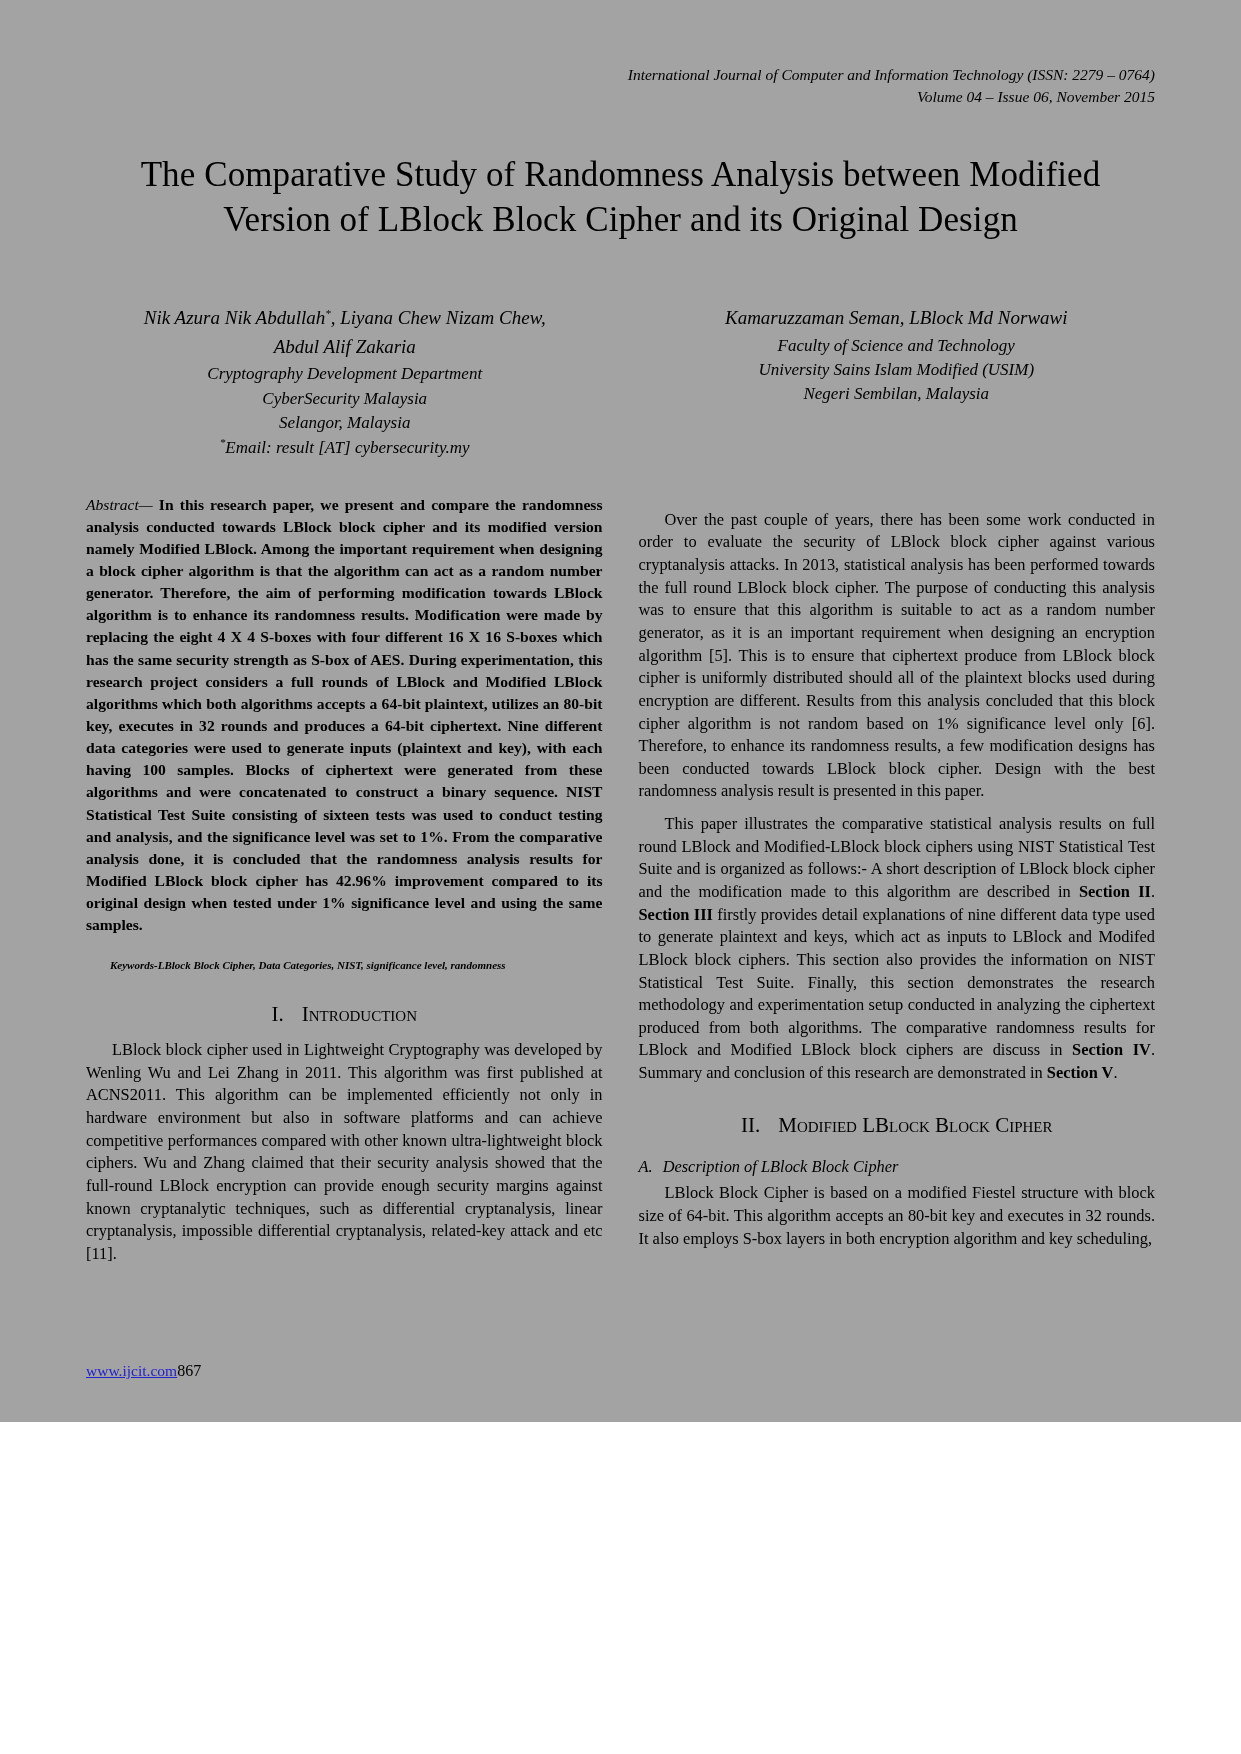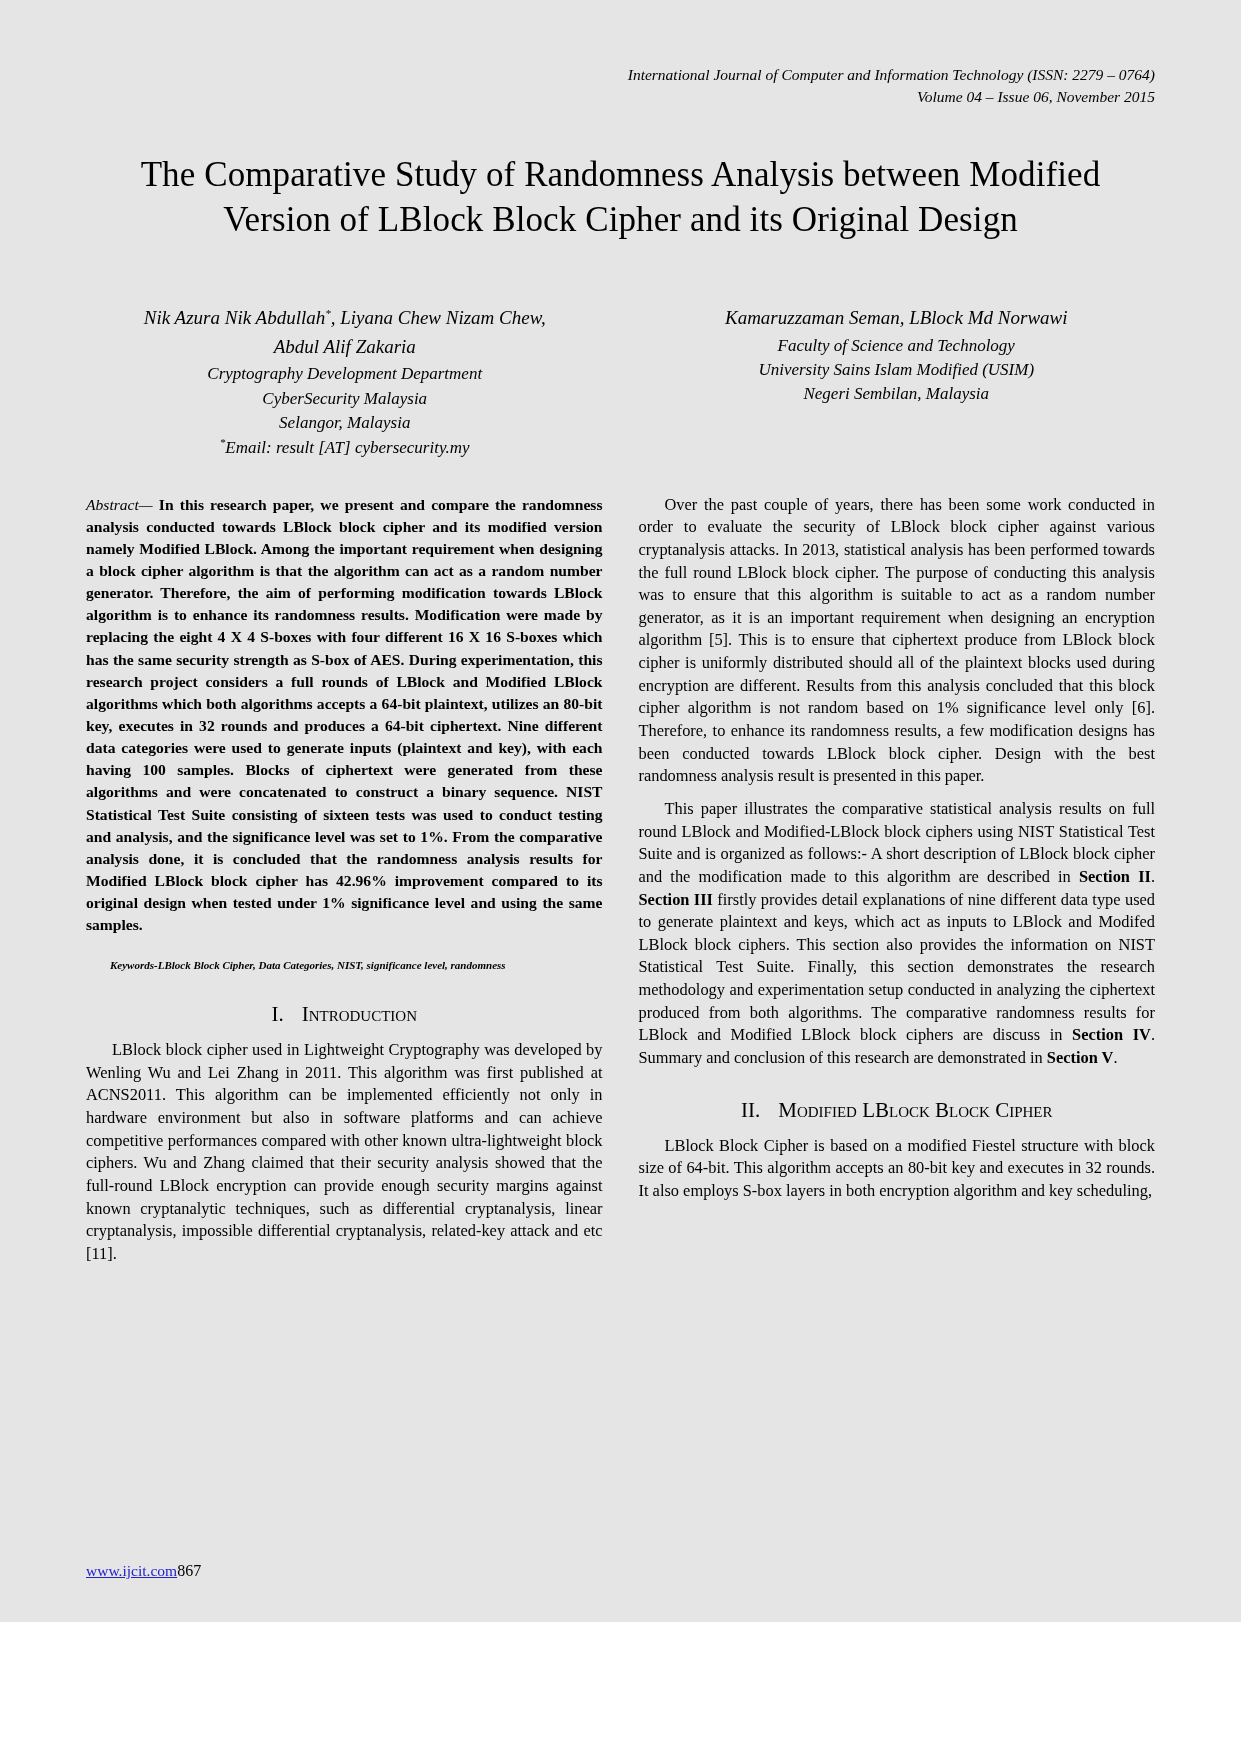--- a/index.html
+++ b/index.html
@@ -3,22 +3,22 @@
 <meta charset="utf-8">
 <style>
   html, body {
     margin: 0;
     padding: 0;
     background: #ffffff;
   }
   .page {
     position: relative;
     width: 1241px;
-    height: 1622px;
-    background: #e5e5e5;
+    height: 1422px;
+    background: #a3a3a3;
     font-family: "Liberation Serif", serif;
     color: #000000;
     box-sizing: border-box;
     padding: 56px 86px 40px 86px;
     overflow: hidden;
   }
   .journal-header {
     text-align: right;
     font-style: italic;
     font-size: 15.5px;
@@ -52,20 +52,21 @@
   .author-names {
     font-size: 19px;
     margin-bottom: 2px;
   }
   .author-names sup, .affil sup { font-size: 11px; vertical-align: super; }
 
   .columns {
     display: flex;
     margin-top: 34px;
     gap: 36px;
+    align-items: center;
   }
   .col {
     flex: 1 1 50%;
     font-size: 16.4px;
     line-height: 1.38;
     text-align: justify;
   }
   .abstract {
     font-weight: bold;
     text-align: justify;
@@ -162,20 +163,21 @@
       <p class="body">LBlock block cipher used in Lightweight Cryptography was developed by Wenling Wu and Lei Zhang in 2011. This algorithm was first published at ACNS2011. This algorithm can be implemented efficiently not only in hardware environment but also in software platforms and can achieve competitive performances compared with other known ultra-lightweight block ciphers. Wu and Zhang claimed that their security analysis showed that the full-round LBlock encryption can provide enough security margins against known cryptanalytic techniques, such as differential cryptanalysis, linear cryptanalysis, impossible differential cryptanalysis, related-key attack and etc [11].</p>
     </div>
 
     <div class="col col-right">
       <p class="body">Over the past couple of years, there has been some work conducted in order to evaluate the security of LBlock block cipher against various cryptanalysis attacks. In 2013, statistical analysis has been performed towards the full round LBlock block cipher. The purpose of conducting this analysis was to ensure that this algorithm is suitable to act as a random number generator, as it is an important requirement when designing an encryption algorithm [5]. This is to ensure that ciphertext produce from LBlock block cipher is uniformly distributed should all of the plaintext blocks used during encryption are different. Results from this analysis concluded that this block cipher algorithm is not random based on 1% significance level only [6]. Therefore, to enhance its randomness results, a few modification designs has been conducted  towards LBlock block cipher. Design with the best randomness analysis result is presented in this paper.</p>
 
       <p class="body"><span>This paper illustrates the comparative statistical analysis results on full round LBlock and Modified-LBlock block ciphers using NIST Statistical Test Suite and is organized as follows:- A short description of LBlock block cipher and the modification made to this algorithm are described in </span><b>Section II</b><span>. </span><b>Section III</b><span> firstly provides detail explanations of nine different data type used to generate plaintext and keys, which act as inputs to LBlock and Modifed LBlock block ciphers. This section also provides the information on NIST Statistical Test Suite. Finally, this section demonstrates the research methodology and experimentation setup conducted  in analyzing the ciphertext produced from both algorithms. The comparative randomness results for LBlock and Modified LBlock block ciphers are discuss in </span><b>Section IV</b><span>. Summary and conclusion of this research are demonstrated in </span><b>Section V</b><span>.</span></p>
 
       <div class="section-heading"><span class="num">II.</span><span class="smallcaps">Modified LBlock Block Cipher</span></div>
 
+      <div class="subsection-heading"><span class="num">A.</span><span>Description of LBlock Block Cipher</span></div>
 
       <p class="body">LBlock Block Cipher is based on a modified Fiestel structure with block size of 64-bit. This algorithm accepts an 80-bit key and executes in 32 rounds. It also employs S-box layers in both encryption algorithm and key scheduling,</p>
     </div>
 
   </div>
 
   <div class="footer">
     <a href="#">www.ijcit.com</a>
     <span class="page-num">867</span>
   </div>

